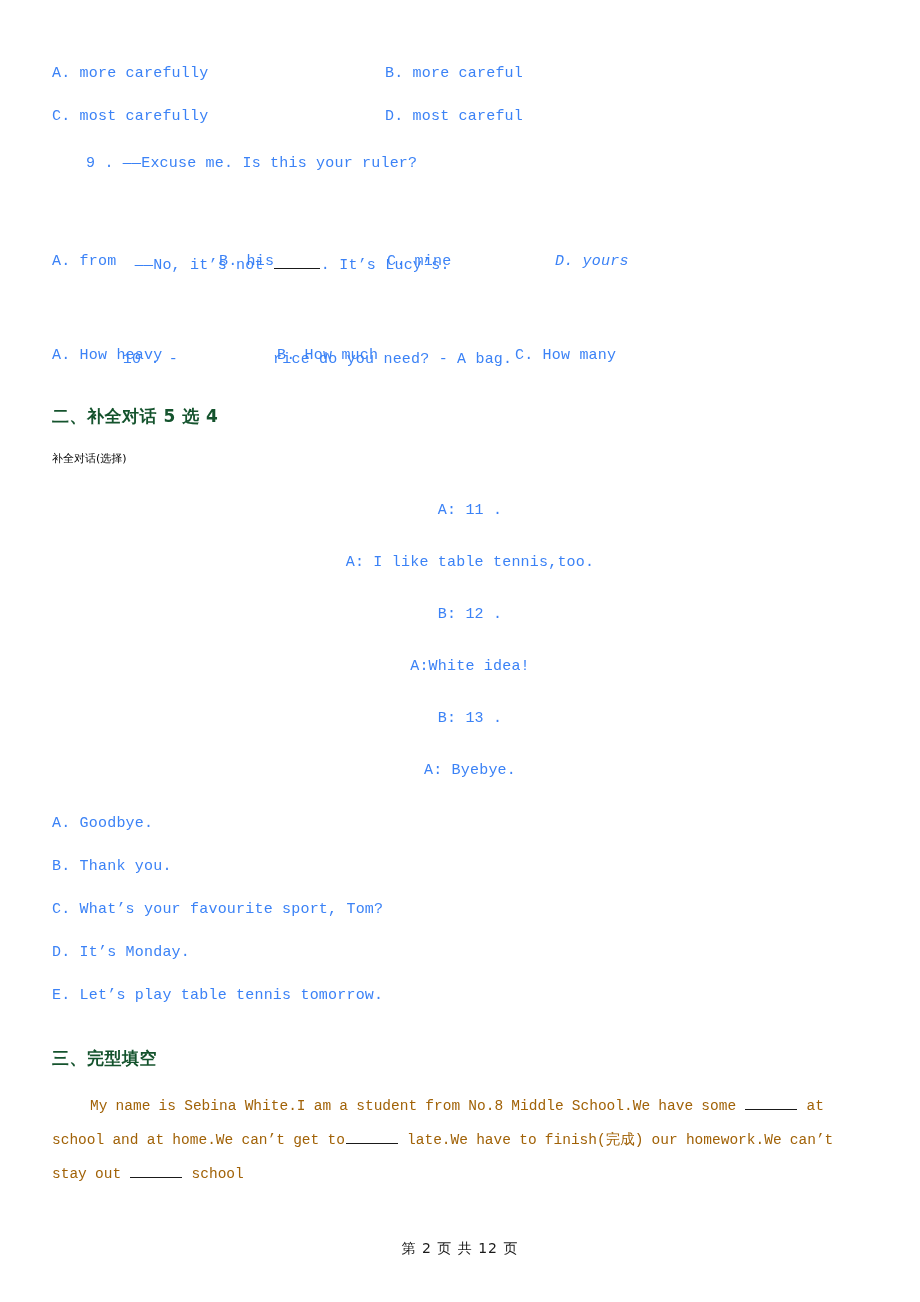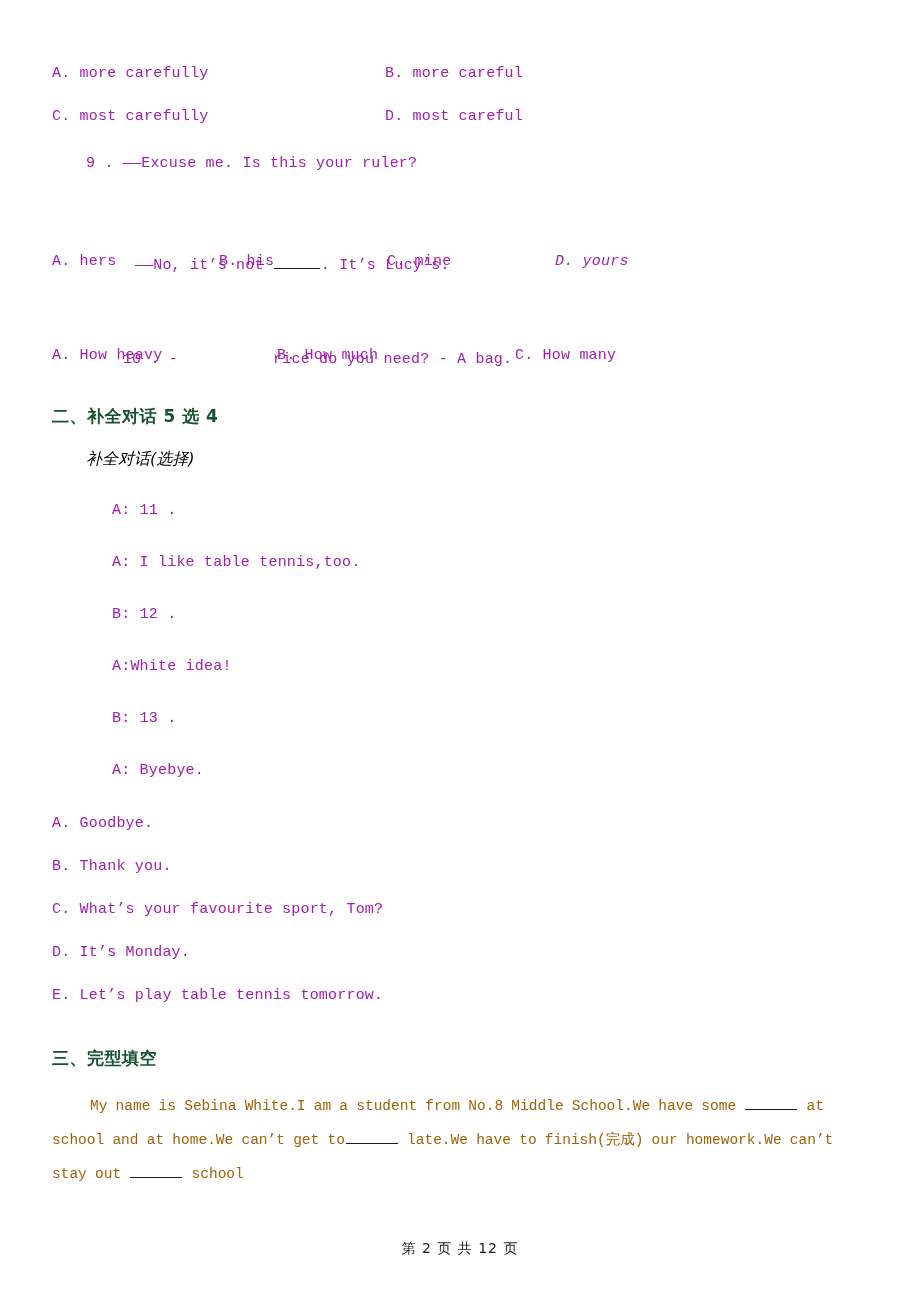--- a/index.html
+++ b/index.html
@@ -22,21 +22,21 @@
     box-sizing: border-box;
     padding: 0 52px;
   }
 
   
   .mono {
     font-family: "Liberation Mono", "DejaVu Sans Mono", monospace;
     font-size: 15px;
     letter-spacing: 0.2px;
     white-space: pre;
-    color: #a21caf;
+    color: #3b82f6;
   }
   .cn {
     font-family: "DejaVu Sans", "Liberation Sans", sans-serif;
   }
 
   
   .opt-row {
     position: relative;
     height: 43px;
     line-height: 43px;
@@ -79,33 +79,32 @@
     letter-spacing: 0.5px;
     color: #14532d;
     margin: 0;
     padding: 0;
     height: 34px;
     line-height: 34px;
   }
 
   
   .dlg-note {
-    margin-left: 34px;
-    font-family: "DejaVu Sans", "Liberation Sans", sans-serif;
-    font-size: 16px;
+    font-family: "DejaVu Sans", "Liberation Sans", sans-serif;
+    font-size: 11px;
     height: 52px;
     line-height: 52px;
     white-space: pre;
-    font-style: italic;
   }
   .dlg-line {
-    margin-left: 60px;
+    margin-left: 20px;
     height: 52px;
     line-height: 52px;
     white-space: pre;
+    text-align: center;
   }
 
   
   .bank-line {
     height: 43px;
     line-height: 43px;
     white-space: pre;
   }
 
   
@@ -151,21 +150,21 @@
     <span class="mono opt" style="left:333px;">D. most careful</span>
   </div>
 
   <div class="mono stem">9 . ——Excuse me. Is this your ruler?</div>
 
   <div class="mono stem" style="margin-left:46px;">
     <span>——No, it’s not </span><span class="blank-line"></span><span>. It’s Lucy’s.</span>
   </div>
 
   <div class="opt-row">
-    <span class="mono opt" style="left:0px;">A. hers</span>
+    <span class="mono opt" style="left:0px;">A. from</span>
     <span class="mono opt" style="left:167px;">B. his</span>
     <span class="mono opt" style="left:335px;">C. mine</span>
     <span class="mono opt" style="left:503px;font-style:italic;">D. yours</span>
   </div>
 
   <div class="mono stem" style="margin-left:34px;">
     <span>10 . -</span><span class="gap-space"></span><span>rice do you need? - A bag.</span>
   </div>
 
   <div class="opt-row">

